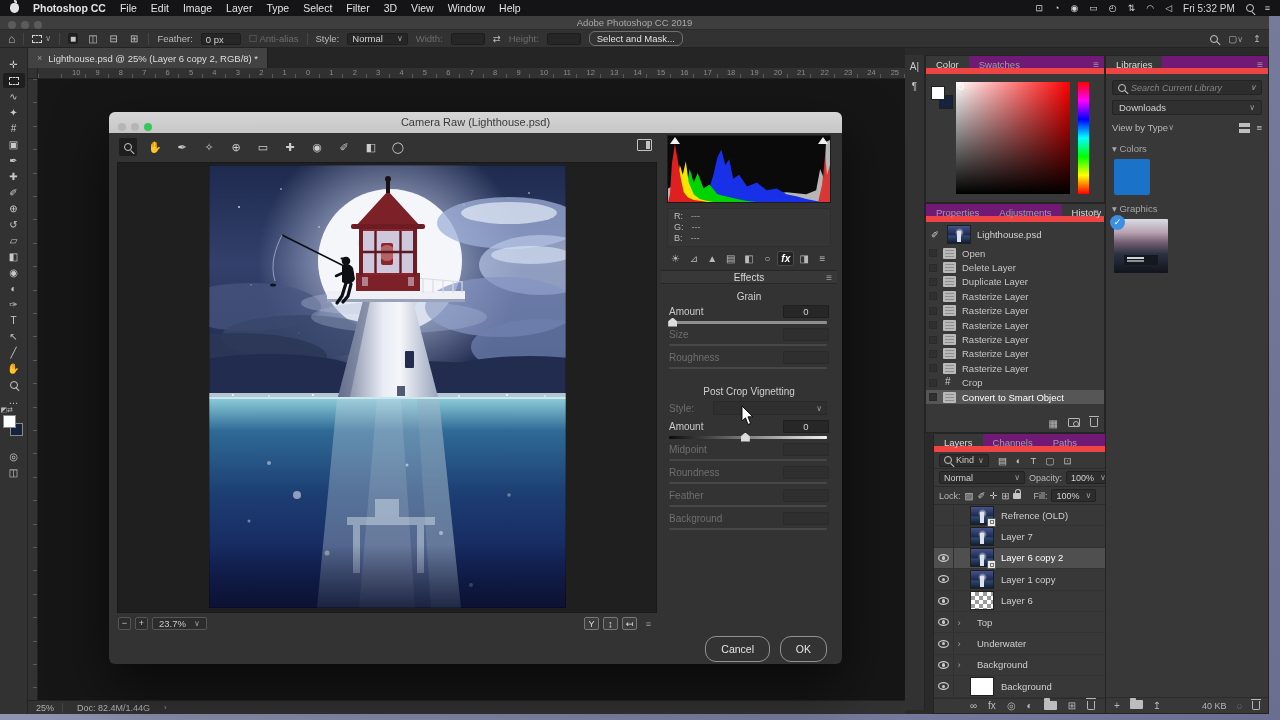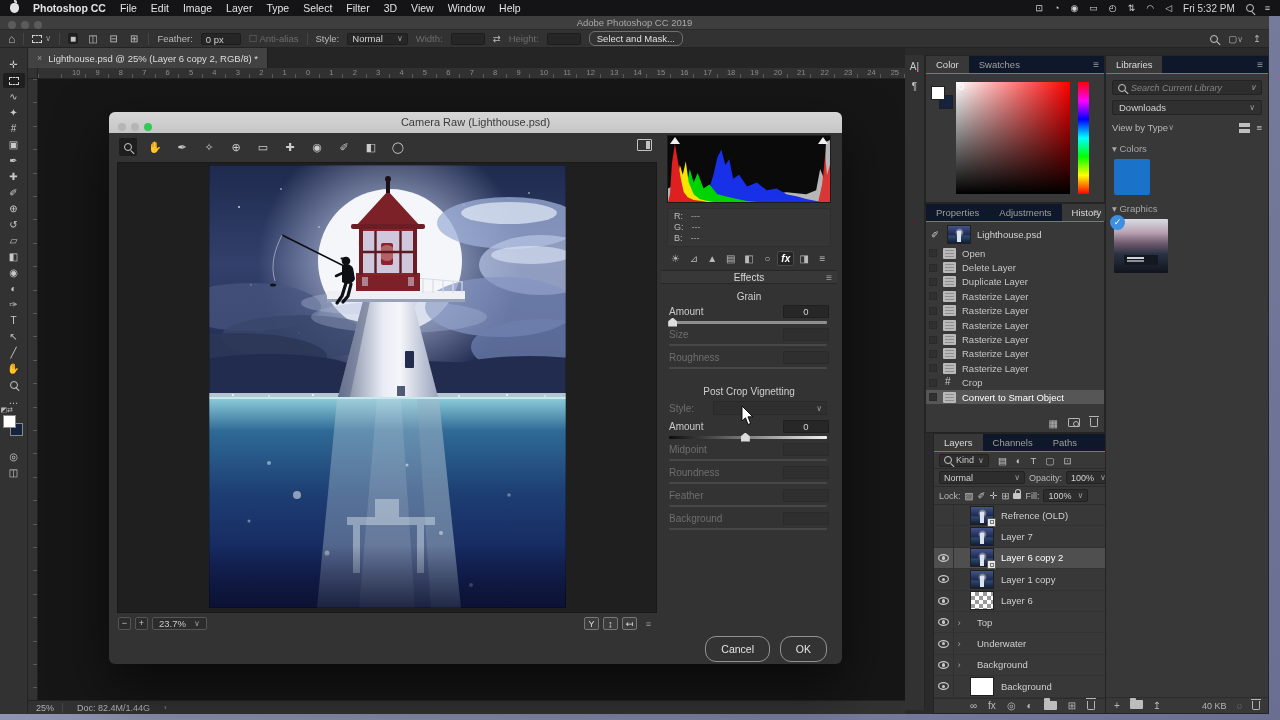--- a/index.html
+++ b/index.html
@@ -90,21 +90,21 @@
 .thumb.show{display:block}
 #pcv-style{margin:3px 8px 0;height:17px;position:relative}
 #pcv-style .lbl{font-size:10px;color:#6e6e6e;line-height:15px}
 #pcv-style .dd{position:absolute;left:44px;right:2px;top:0;height:14px;background:#2f2f2f;border:1px solid #292929;border-radius:1px;color:#5f5f5f;font-size:8px;text-align:right;padding-right:4px;line-height:13px}
 .crbtn{position:absolute;top:524px;height:26px;border:1.2px solid #919191;border-radius:11px;background:transparent;color:#e4e4e4;font-size:10.5px;padding:0 15px;line-height:19px}
 
 #dock{left:905px;top:48px;width:364px;height:666px;background:#2a2a2a}
 #dockstrip{position:absolute;left:0;top:7px;width:20px;height:655px;background:#323232;border-right:1px solid #242424}
 #dockstrip .sbtn{width:16px;height:16px;margin:4px auto;color:#c9c9c9;font-size:10px;text-align:center;line-height:16px}
 .panel{position:absolute;background:#383838;border:1px solid #242424}
-.ptabs{height:18px;display:flex;background:#0f172a;border-bottom:1px solid #ef4444;position:relative}
+.ptabs{height:18px;display:flex;background:#701a75;border-bottom:6px solid #ef4444;position:relative}
 .ptab{padding:0 10px;font-size:9.5px;line-height:18px;color:#9f9f9f}
 .ptab.active{background:#383838;color:#dcdcdc}
 .pmenu{position:absolute;right:5px;top:0;line-height:18px;color:#9a9a9a;font-size:10px}
 
 #colorfield{position:absolute;left:30px;top:26px;width:114px;height:112px;background:linear-gradient(to top,#000,rgba(0,0,0,0)),linear-gradient(to right,#fff,#f00)}
 #colorfield .pick{position:absolute;left:2px;top:2px;width:6px;height:6px;border:1px solid #fff;border-radius:50%}
 #huebar{position:absolute;left:152px;top:26px;width:11px;height:112px;background:linear-gradient(180deg,#f00,#f0f,#00f,#0ff,#0f0,#ff0,#f00)}
 #cp-swatches{position:absolute;left:5px;top:30px;width:26px;height:26px}
 #cp-swatches .fg{position:absolute;left:0;top:0;width:14px;height:14px;background:#fff;border:1px solid #1f1f1f;z-index:2}
 #cp-swatches .bg{position:absolute;left:8px;top:9px;width:14px;height:14px;background:#16233f;border:1px solid #1f1f1f}
@@ -969,21 +969,21 @@
 
         <span class="fico">▨</span>
 
         <span class="fico">✐</span>
 
         <span class="fico">✛</span>
 
         <span class="fico">⊞</span>
 
       <span class="lockic"></span>
-      <span style="margin-left:0">Fill:</span>
+      <span style="margin-left:8px">Fill:</span>
       <span class="selbox">
           <span>100%</span>
           <span class="chev">∨</span>
         </span>
     </div>
 
       <div class="lrow">
         <span class="eyecol">
           <span class="eyeball off"></span>
         </span>

